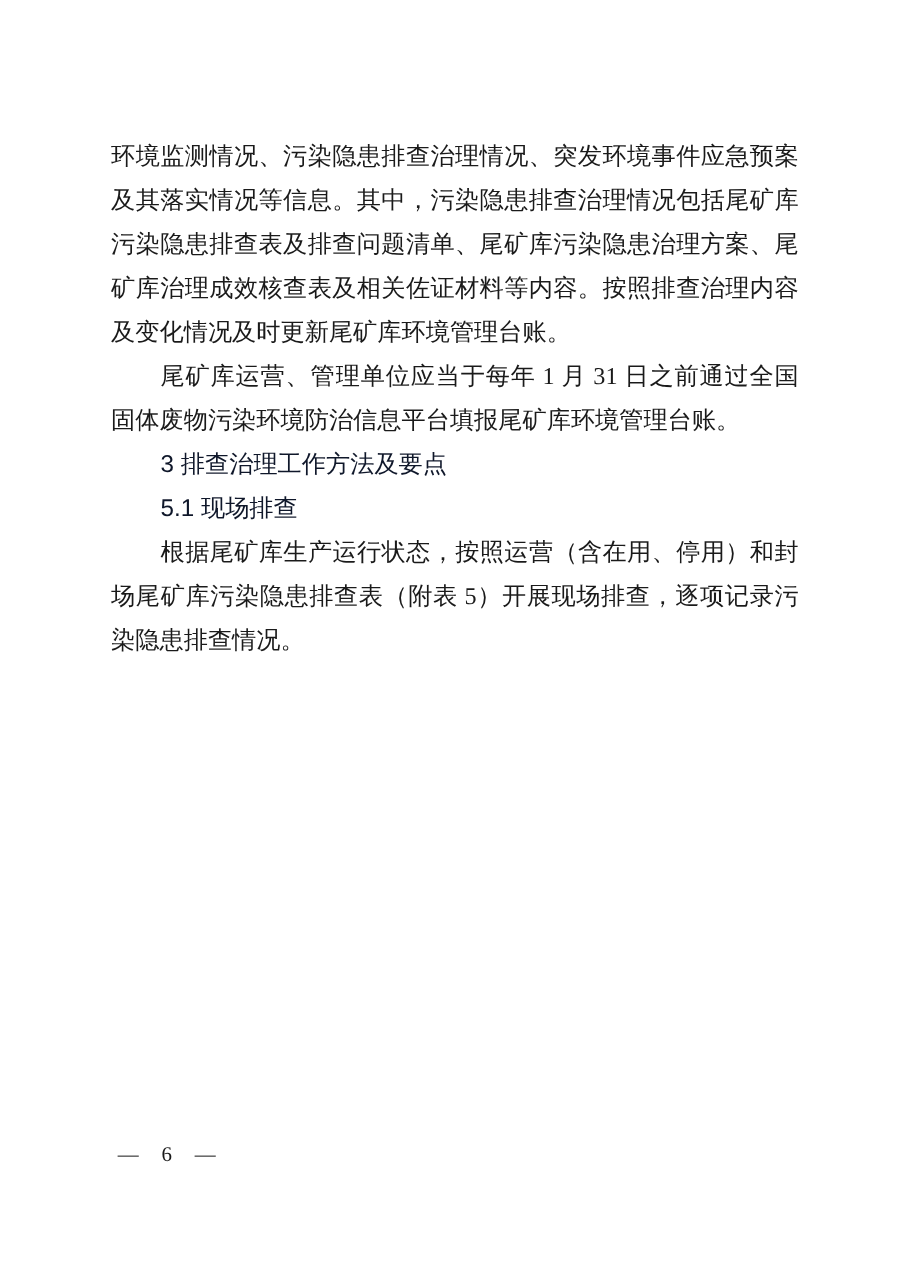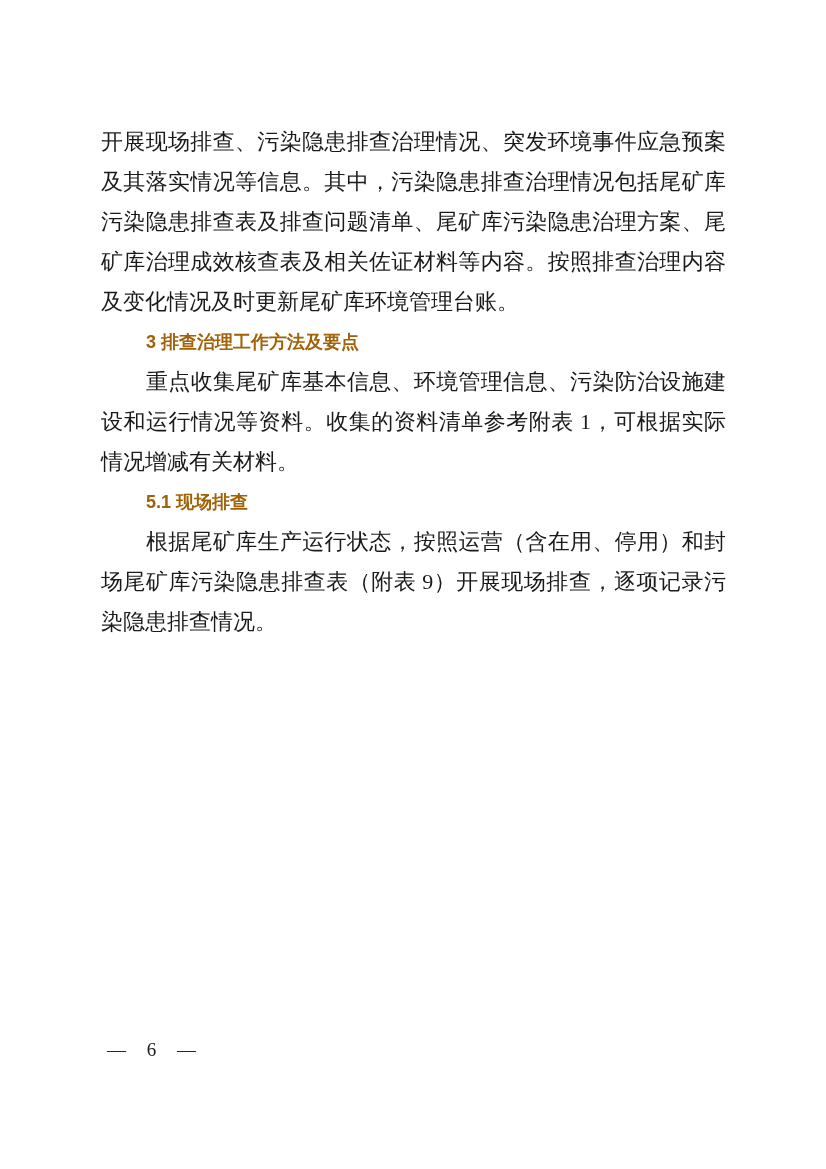--- a/index.html
+++ b/index.html
@@ -30,44 +30,44 @@
     text-justify: inter-ideograph;
     color: #1a1a1a;
     word-break: break-all;
   }
   .body-par.indent {
     text-indent: 45px;
   }
   .sec-heading {
     margin: 0;
     font-family: "Liberation Sans", "DejaVu Sans", sans-serif;
-    font-weight: bold;
-    font-size: 18px;
+    font-weight: normal;
+    font-size: 22px;
     line-height: 40px;
     text-indent: 45px;
-    color: #a16207;
+    color: #0f172a;
   }
   .page-footer {
     position: absolute;
     left: 107px;
     top: 1039px;
     font-family: "Liberation Serif", "DejaVu Serif", serif;
     font-size: 19px;
     line-height: 22px;
     letter-spacing: 8px;
     color: #1a1a1a;
     white-space: pre;
   }
 </style>
 </head>
 <body>
 
 <div class="page">
   <div class="content">
-    <p class="body-par">开展现场排查、污染隐患排查治理情况、突发环境事件应急预案及其落实情况等信息。其中，污染隐患排查治理情况包括尾矿库污染隐患排查表及排查问题清单、尾矿库污染隐患治理方案、尾矿库治理成效核查表及相关佐证材料等内容。按照排查治理内容及变化情况及时更新尾矿库环境管理台账。</p>
+    <p class="body-par">环境监测情况、污染隐患排查治理情况、突发环境事件应急预案及其落实情况等信息。其中，污染隐患排查治理情况包括尾矿库污染隐患排查表及排查问题清单、尾矿库污染隐患治理方案、尾矿库治理成效核查表及相关佐证材料等内容。按照排查治理内容及变化情况及时更新尾矿库环境管理台账。</p>
+    <p class="body-par indent">尾矿库运营、管理单位应当于每年 1 月 31 日之前通过全国固体废物污染环境防治信息平台填报尾矿库环境管理台账。</p>
     <h2 class="sec-heading">3 排查治理工作方法及要点</h2>
-    <p class="body-par indent">重点收集尾矿库基本信息、环境管理信息、污染防治设施建设和运行情况等资料。收集的资料清单参考附表 1，可根据实际情况增减有关材料。</p>
     <h3 class="sec-heading">5.1 现场排查</h3>
-    <p class="body-par indent">根据尾矿库生产运行状态，按照运营（含在用、停用）和封场尾矿库污染隐患排查表（附表 9）开展现场排查，逐项记录污染隐患排查情况。</p>
+    <p class="body-par indent">根据尾矿库生产运行状态，按照运营（含在用、停用）和封场尾矿库污染隐患排查表（附表 5）开展现场排查，逐项记录污染隐患排查情况。</p>
   </div>
 
   <div class="page-footer">— 6 —</div>
 </div>
 
 </body></html>

